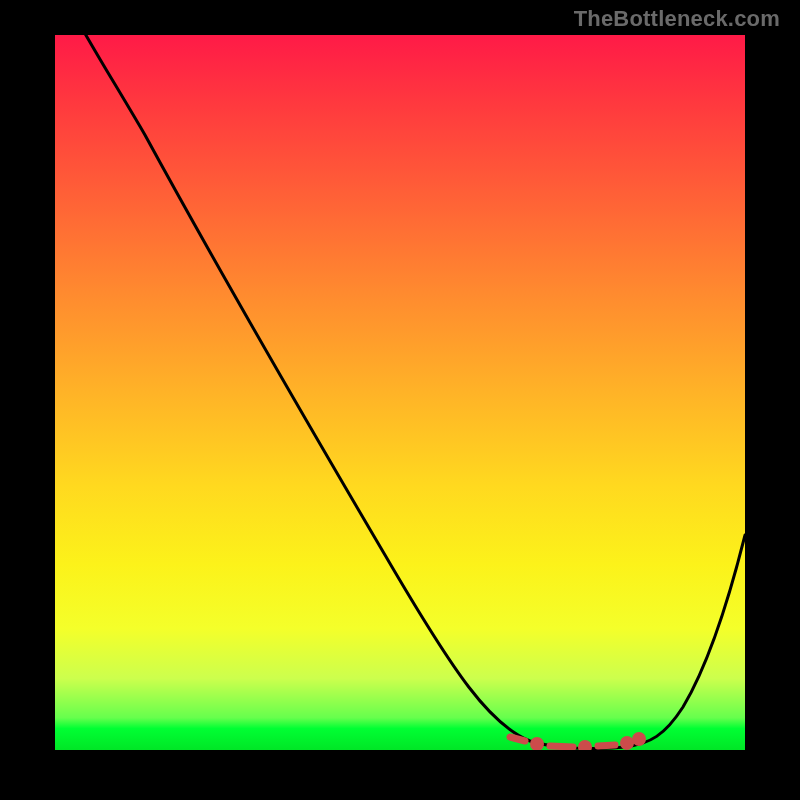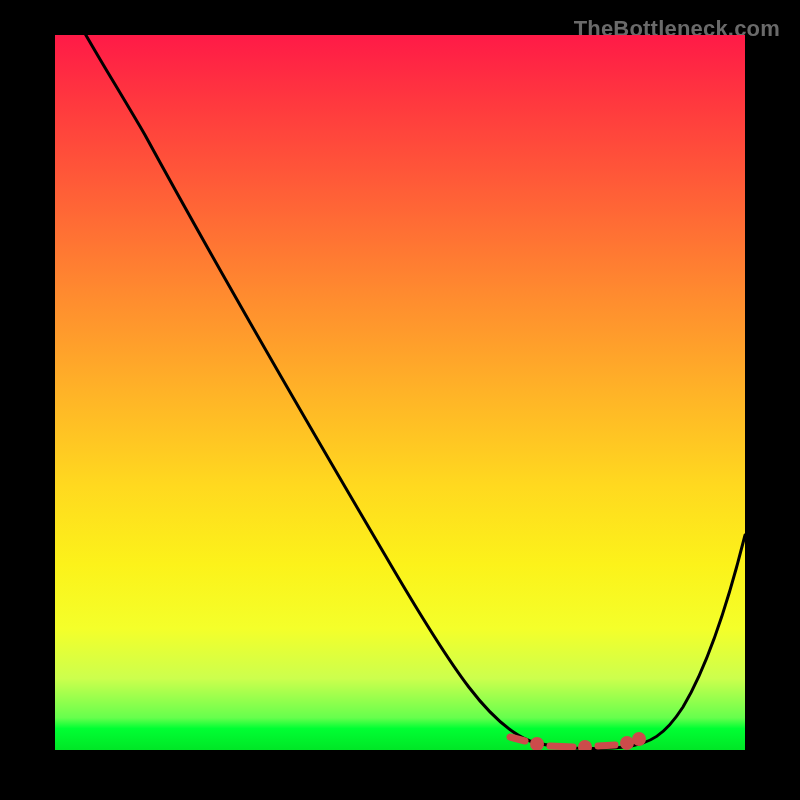--- a/index.html
+++ b/index.html
@@ -43,21 +43,21 @@
   }
   .plot-area svg {
     position: absolute;
     left: 0;
     top: 0;
     width: 690px;
     height: 715px;
   }
   .watermark {
     position: absolute;
-    top: 16px;
+    top: 6px;
     right: 20px;
     color: #6a6a6a;
     font-size: 22px;
     font-weight: 600;
     letter-spacing: 0.2px;
     user-select: none;
   }
 </style>
 </head>
 <body>

